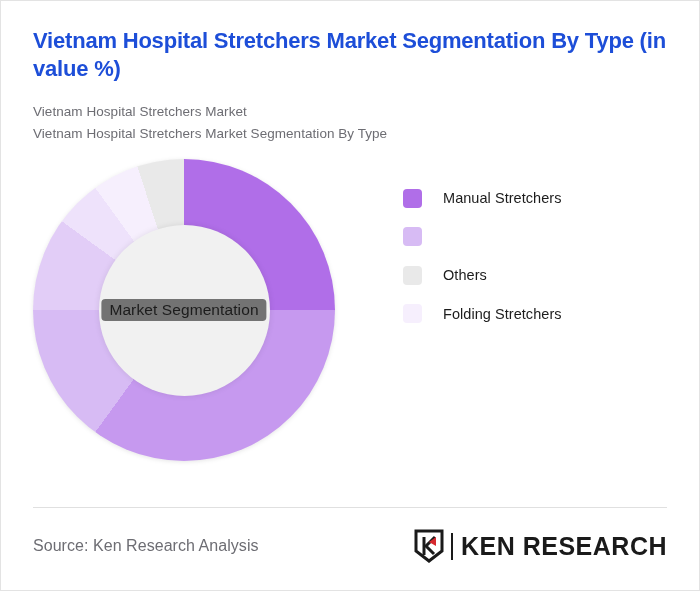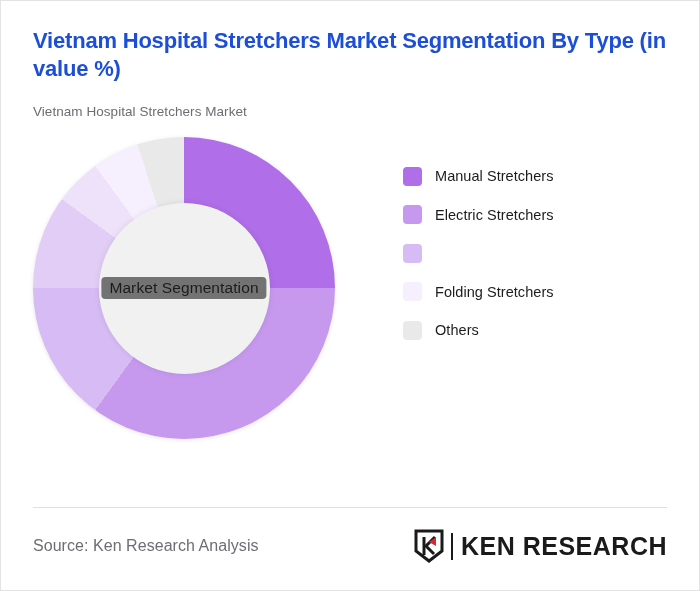--- a/index.html
+++ b/index.html
@@ -103,21 +103,21 @@
     align-items: center;
     height: 38.5px;
   }
   .legend-swatch {
     width: 19px;
     height: 19px;
     border-radius: 4px;
     flex: 0 0 19px;
   }
   .legend-label {
-    margin-left: 13px;
+    margin-left: 21px;
     font-size: 14.5px;
     color: #1c1c1c;
     letter-spacing: 0.05px;
     white-space: nowrap;
   }
   .footer-rule {
     position: absolute;
     left: 32px;
     right: 32px;
     top: 506px;
@@ -166,51 +166,48 @@
 <body>
 
 <div class="page">
 
   <div class="content">
 
     <h1 class="chart-title">Vietnam Hospital Stretchers Market Segmentation By Type (in value %)</h1>
 
     <div class="subtitles">
       <div class="subtitle">Vietnam Hospital Stretchers Market</div>
+      <div class="subtitle">Vietnam Hospital Stretchers Market Segmentation By Type</div>
     </div>
 
     <div class="chart-area">
 
       <div class="donut-wrap">
         <div class="donut" id="donut-ring" style="background: conic-gradient(rgb(176, 110, 232) 0deg, rgb(176, 110, 232) 90deg, rgb(198, 153, 239) 90deg, rgb(198, 153, 239) 216deg, rgb(215, 187, 244) 216deg, rgb(215, 187, 244) 270deg, rgb(226, 205, 247) 270deg, rgb(226, 205, 247) 306deg, rgb(238, 226, 251) 306deg, rgb(238, 226, 251) 324deg, rgb(246, 239, 253) 324deg, rgb(246, 239, 253) 342deg, rgb(233, 233, 233) 342deg, rgb(233, 233, 233) 360deg);"></div>
         <div class="donut-hole"></div>
         <div class="center-text-outer">
           <span class="donut-center-label">Market Segmentation</span>
         </div>
       </div>
 
       <div class="legend" id="legend">
           <div class="legend-item">
             <span class="legend-swatch" style="background: rgb(176, 110, 232);"></span>
             <span class="legend-label">Manual Stretchers</span>
           </div>
           <div class="legend-item">
-            <span class="legend-swatch" style="background: rgb(198, 153, 239);"></span>
-            <span class="legend-label">Electric Stretchers</span>
-          </div>
-          <div class="legend-item">
             <span class="legend-swatch" style="background: rgb(215, 187, 244);"></span>
+          </div>
+          <div class="legend-item">
+            <span class="legend-swatch" style="background: rgb(233, 233, 233);"></span>
+            <span class="legend-label">Others</span>
           </div>
           <div class="legend-item">
             <span class="legend-swatch" style="background: rgb(246, 239, 253);"></span>
             <span class="legend-label">Folding Stretchers</span>
-          </div>
-          <div class="legend-item">
-            <span class="legend-swatch" style="background: rgb(233, 233, 233);"></span>
-            <span class="legend-label">Others</span>
           </div>
         </div>
 
     </div>
   </div>
 
   <div class="footer-rule"></div>
 
   <div class="footer">
     <div class="source-text">Source: Ken Research Analysis</div>

